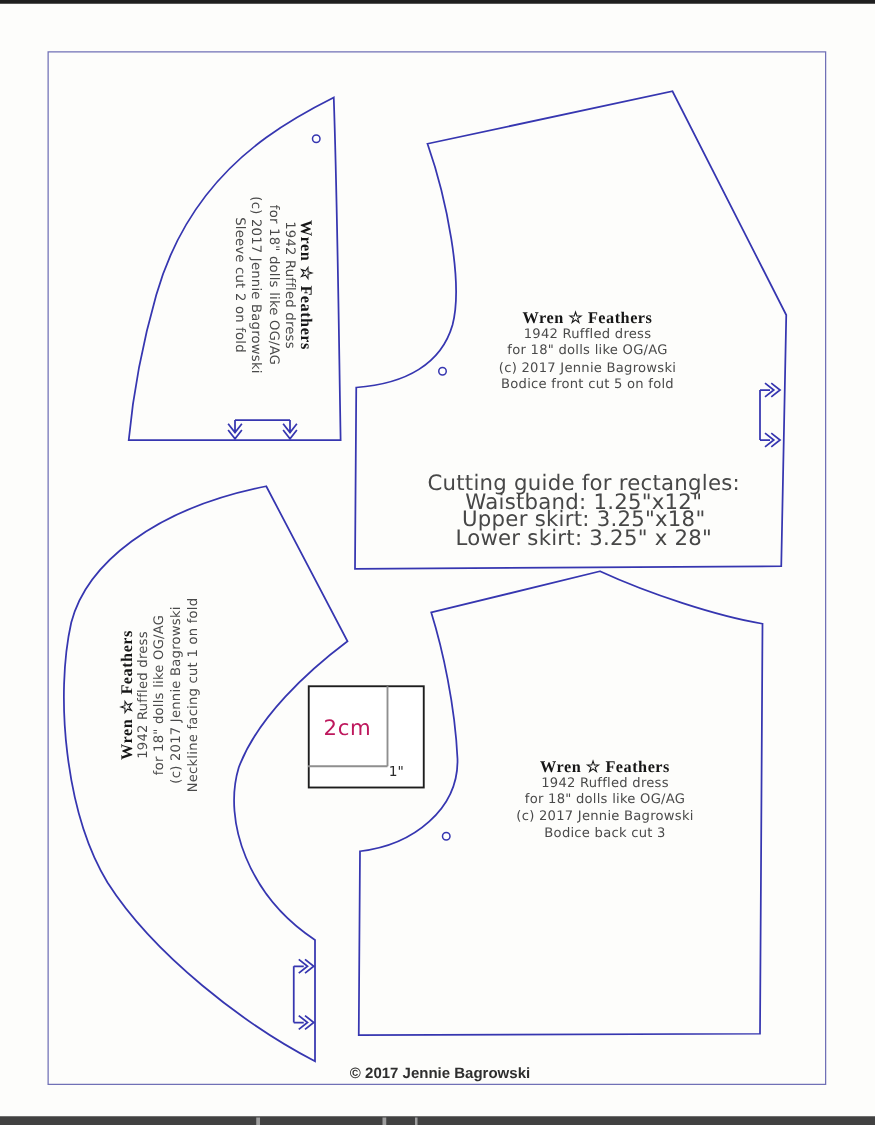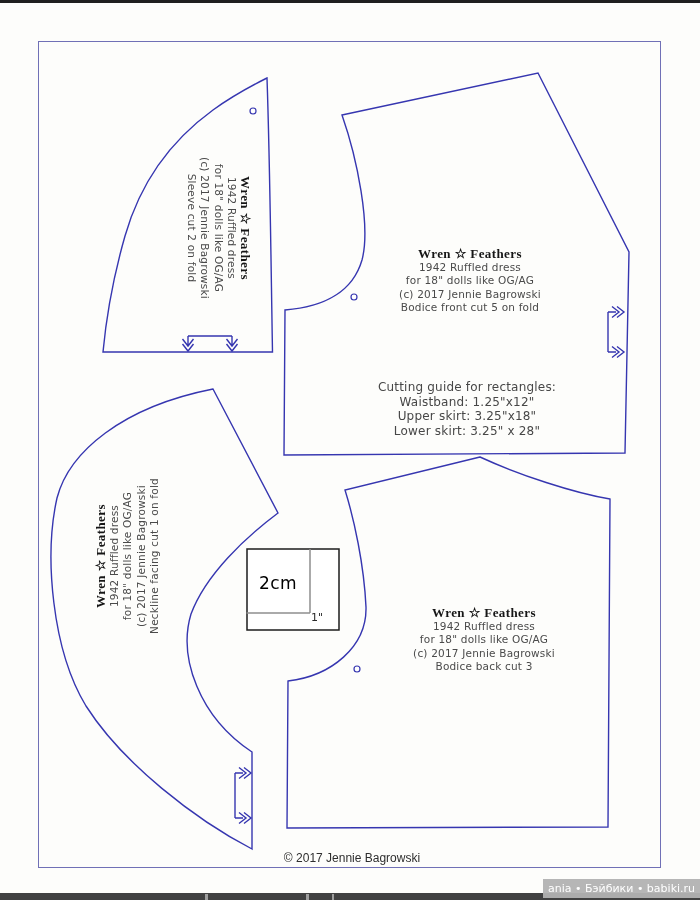--- a/index.html
+++ b/index.html
@@ -8,26 +8,26 @@
   .stage{position:absolute;inset:0;width:700px;height:900px;}
   .topbar{position:absolute;left:0;top:0;width:700px;height:3px;background:#1f1f1f;}
   svg.lines{position:absolute;left:0;top:0;}
   
   .plabel{position:absolute;text-align:center;white-space:nowrap;color:#4a4a4a;
           font-size:10.5px;line-height:13.5px;letter-spacing:.2px;
           transform:translate(-50%,-50%) rotate(var(--r,0deg));}
   .plabel span{display:block;}
   .plabel .ptitle{font-family:"Liberation Serif",serif;font-weight:600;font-size:13px;
                   color:#161616;letter-spacing:.4px;}
-  .guide{font-size:12px;line-height:14.5px;color:#474747;}
+  .guide{font-size:17px;line-height:14.5px;color:#474747;}
   .scale-metric{position:absolute;left:278px;top:583px;transform:translate(-50%,-50%);
-                font-size:17px;color:#000000;letter-spacing:.5px;}
+                font-size:17px;color:#be185d;letter-spacing:.5px;}
   .scale-imperial{position:absolute;left:311px;top:611px;font-size:11px;color:#2a2a2a;}
   .copyright{position:absolute;left:352px;top:858px;transform:translate(-50%,-50%);
-             font-family:"Liberation Sans",sans-serif;font-size:12px;color:#2e2e2e;white-space:nowrap;}
+             font-family:"Liberation Sans",sans-serif;font-size:12px;color:#2e2e2e;white-space:nowrap;font-weight:bold;}
   .watermark{position:absolute;left:543px;top:879px;width:157px;height:19px;
              background:rgba(178,178,178,.95);color:#ffffff;font-size:11px;
              display:flex;align-items:center;justify-content:center;white-space:nowrap;z-index:5;}
   .bottomstrip{position:absolute;left:0;top:893px;width:700px;height:7px;background:#414141;z-index:2;}
   .bottomstrip i{position:absolute;top:1px;height:6px;background:#9e9e9e;}
   .n1{left:205px;width:3px;} .n2{left:306px;width:3px;} .n3{left:332px;width:2px;}
 </style>
 </head>
 <body>
 
@@ -100,23 +100,20 @@
     <span>for 18" dolls like OG/AG</span>
     <span>(c) 2017 Jennie Bagrowski</span>
     <span>Bodice back cut 3</span>
   </div>
 
   <div class="scale-metric">2cm</div>
   <div class="scale-imperial">1"</div>
 
   <div class="copyright">© 2017 Jennie Bagrowski</div>
 
-  <div class="watermark">
-    <span>ania • Бэйбики • babiki.ru</span>
-  </div>
 
   <div class="bottomstrip">
     <i class="n1"></i>
     <i class="n2"></i>
     <i class="n3"></i>
   </div>
 
 </div>
 
 </body></html>

